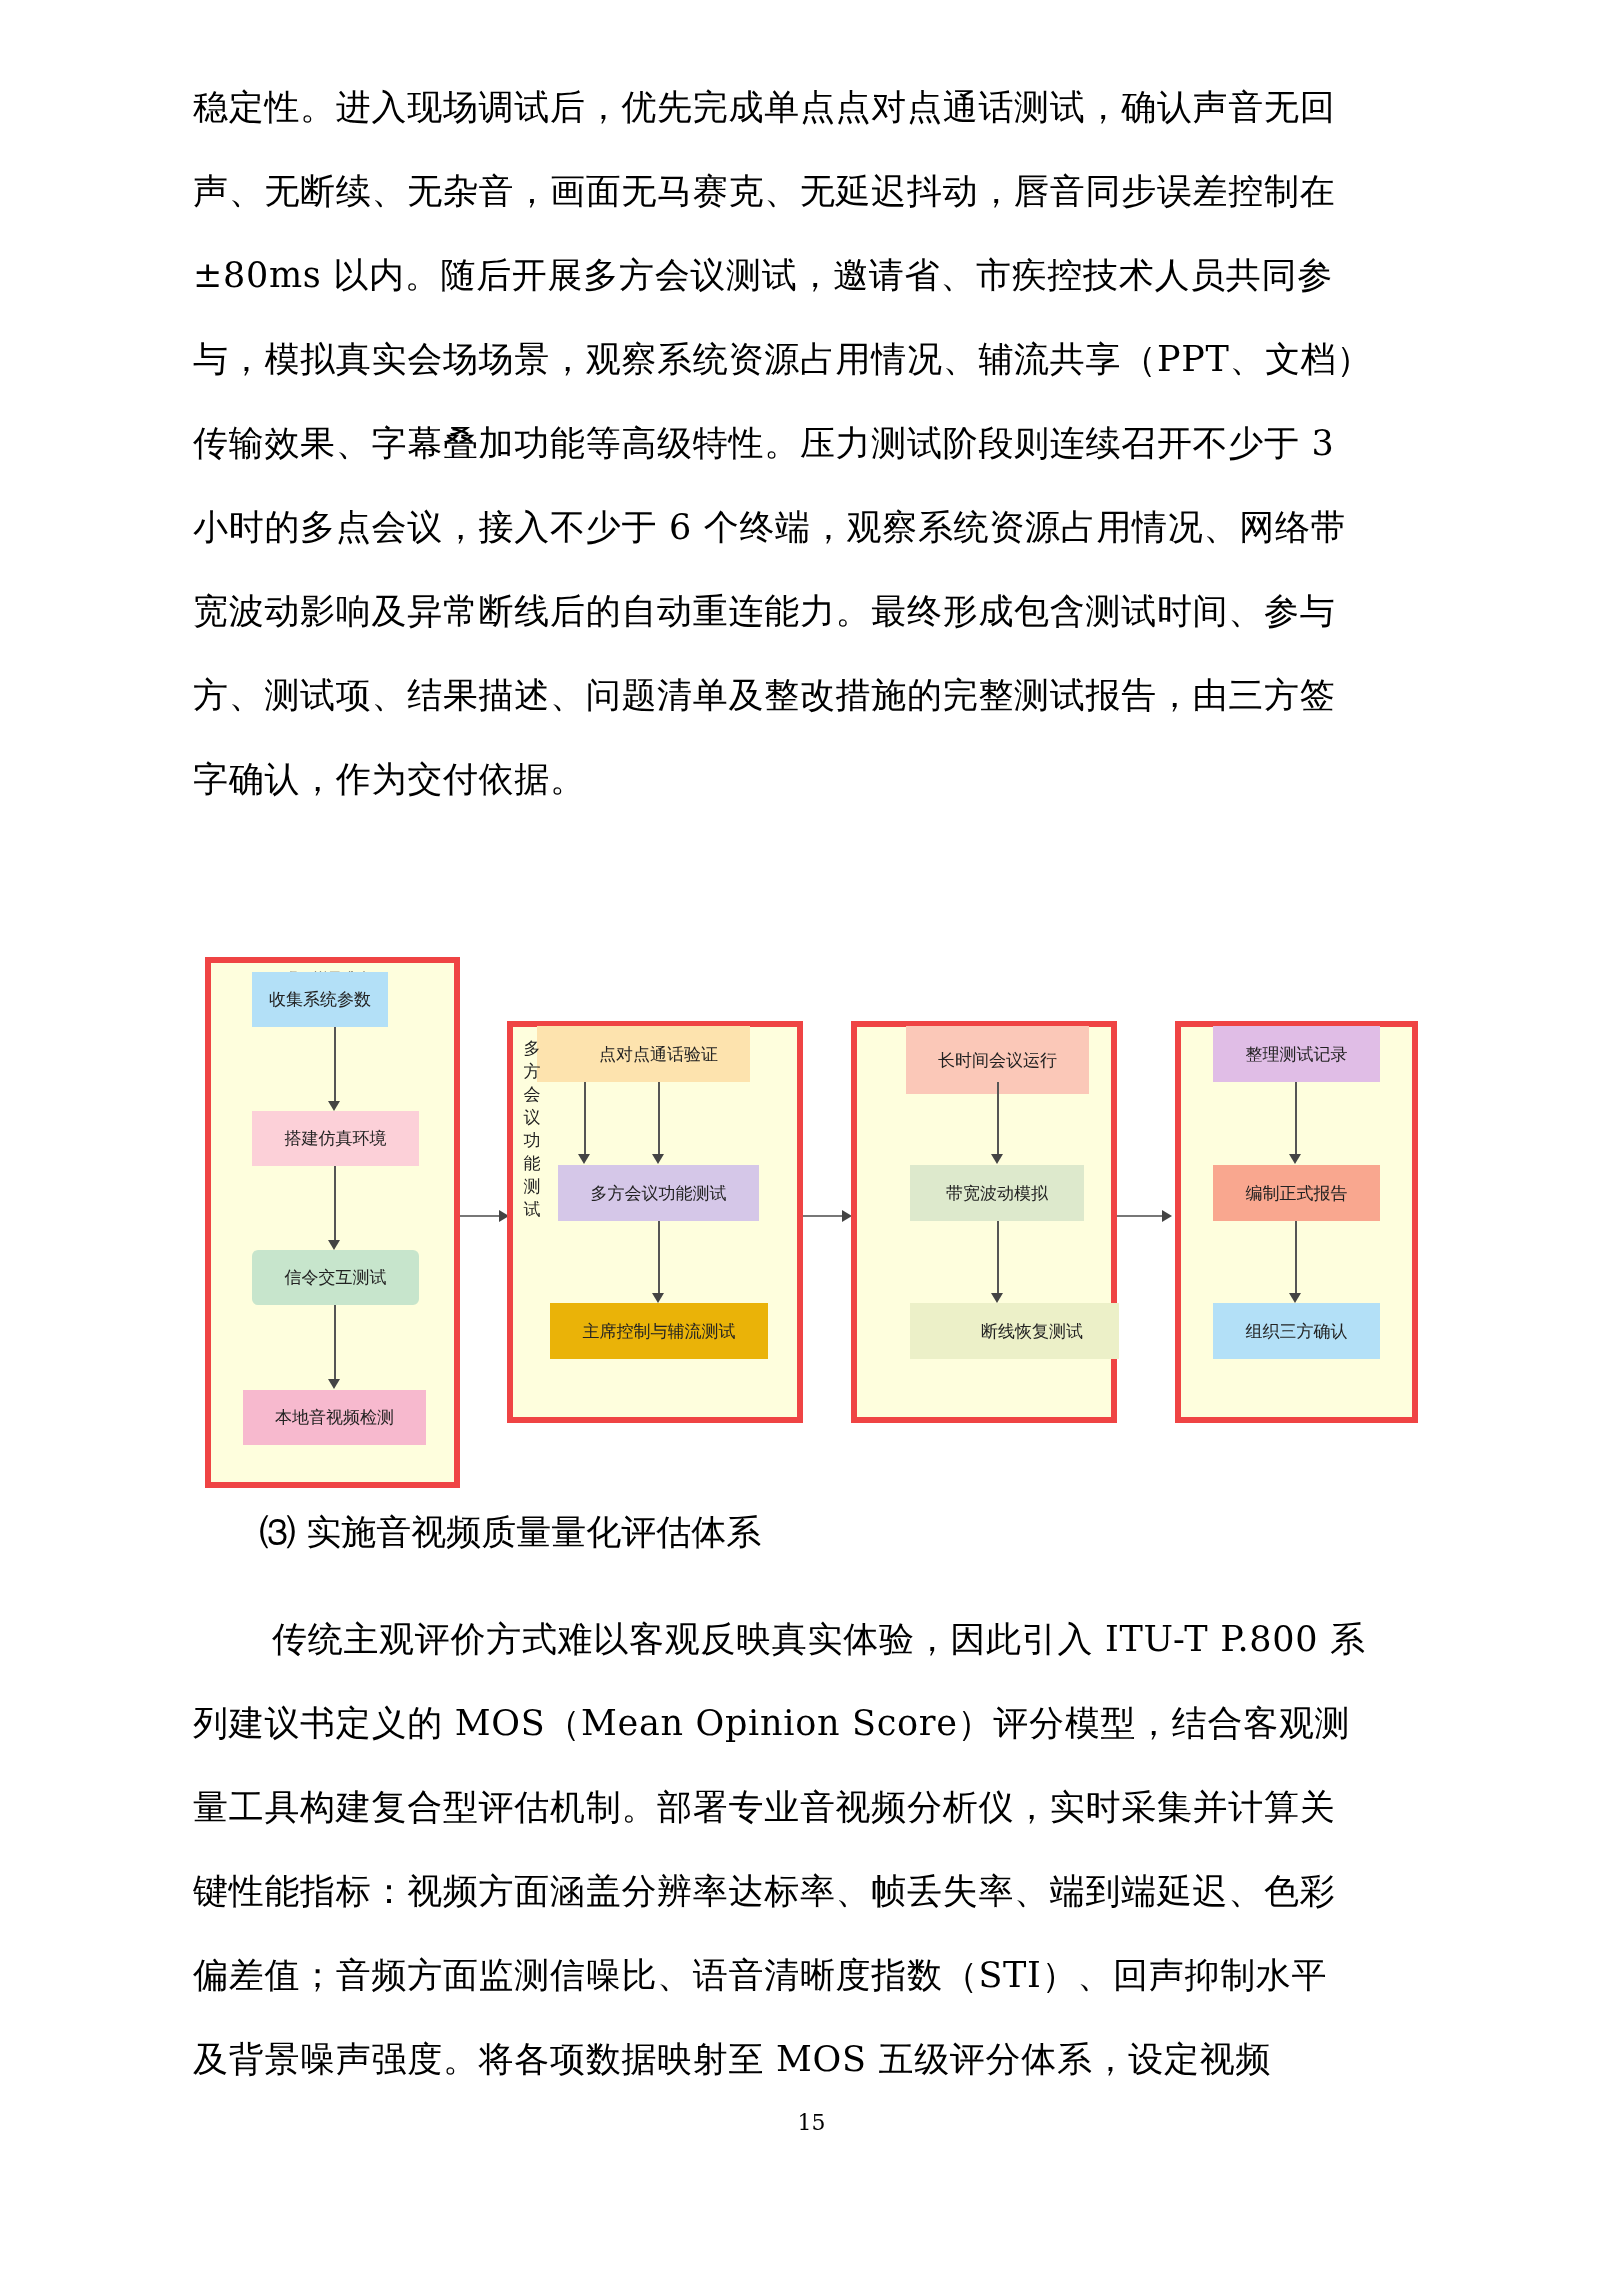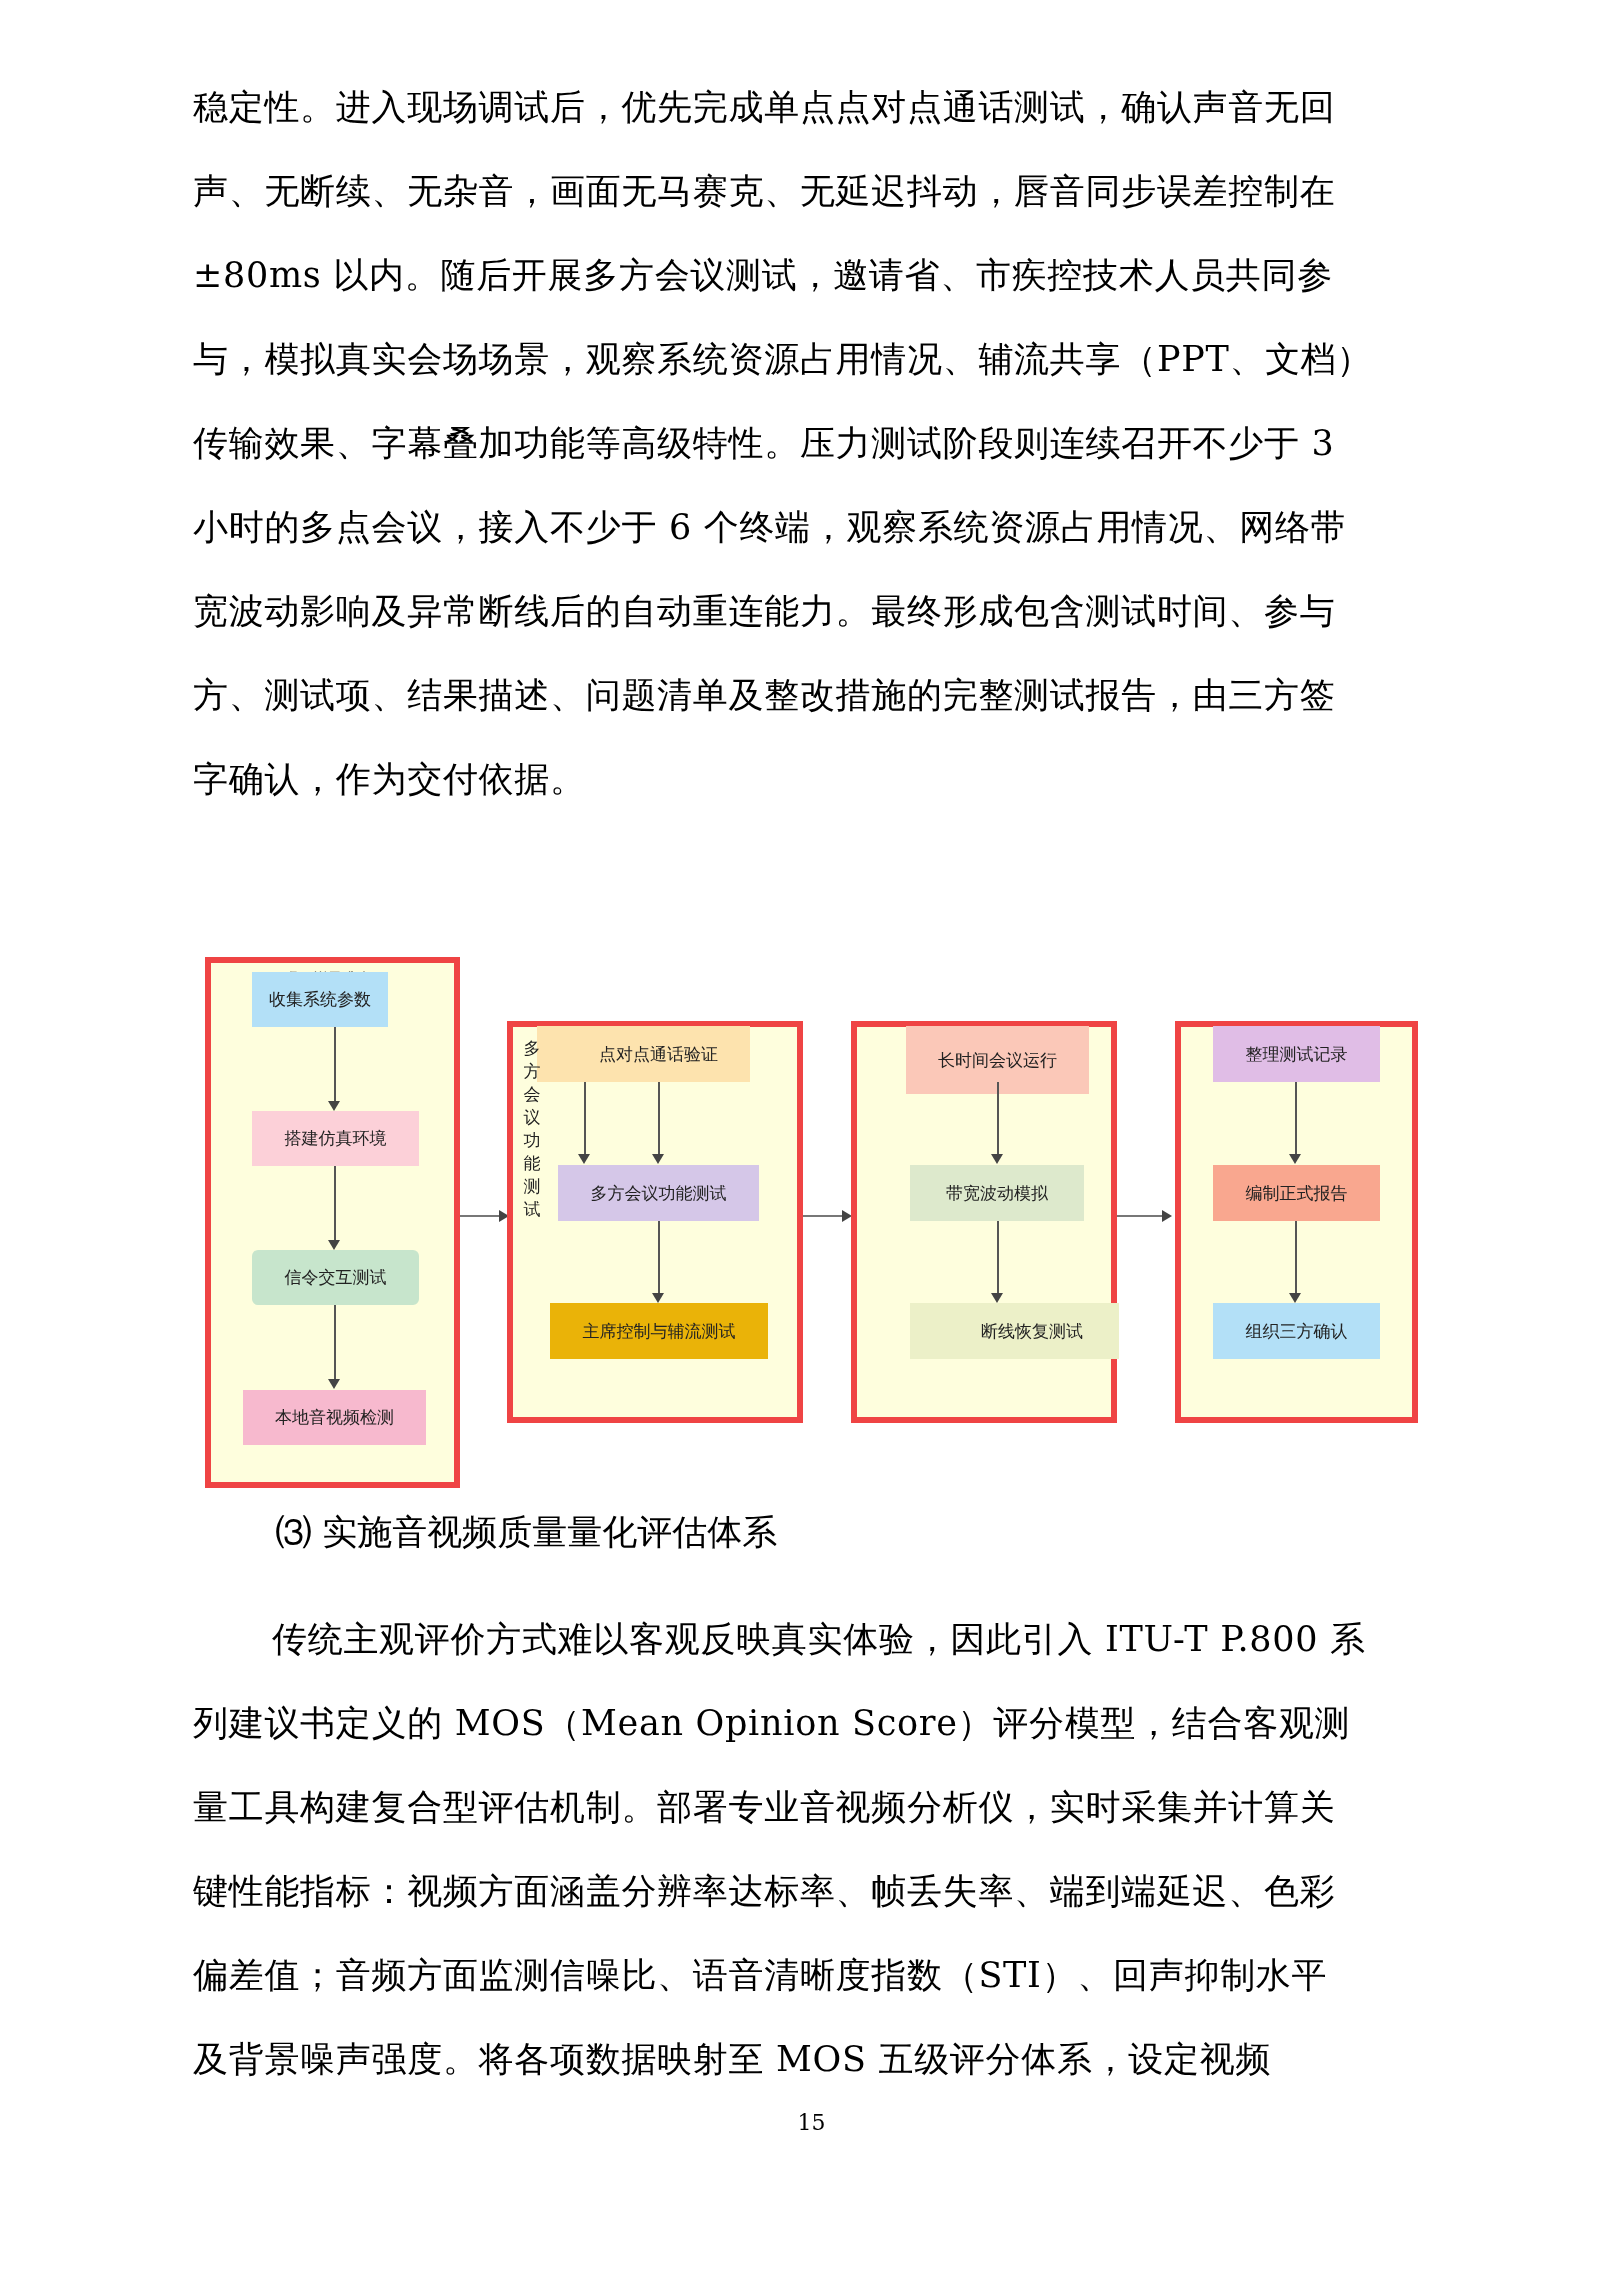--- a/index.html
+++ b/index.html
@@ -1,21 +1,21 @@
 <!DOCTYPE html>
 <html style="font-size:10.5px"><head>
 <meta charset="utf-8">
 <style>
   html, body { margin:0; padding:0; background:#ffffff; }
   body { width:1623px; height:2295px; position:relative; overflow:hidden;
          font-family:"DejaVu Serif","Liberation Serif",serif; color:#000; }
   .para { position:absolute; left:193px; width:1243px; font-size:35px; line-height:84px; letter-spacing:0.7px; }
   .line { display:block; white-space:nowrap; height:84px; }
   .indent { padding-left:79px; }
-  .heading { position:absolute; left:276px; font-size:35px; line-height:52px; white-space:nowrap; }
+  .heading { position:absolute; left:260px; font-size:35px; line-height:52px; white-space:nowrap; }
   .pagenum { position:absolute; left:0; width:1623px; text-align:center; top:2110px; font-size:22px; }
 
   .diagram { position:absolute; left:0; top:0; width:1623px; height:2295px; pointer-events:none; }
   .panel { position:absolute; background:#fefedd; border:6px solid #ef4444; box-sizing:border-box; pointer-events:auto;margin-top:26px; }
   .panel-title { position:absolute; left:0; right:0; top:5.2px; text-align:center; font-family:"DejaVu Sans","Liberation Sans",sans-serif; font-size:17px; color:#444; }
   .node { position:absolute; display:flex; align-items:center; justify-content:center;
           font-family:"DejaVu Sans","Liberation Sans",sans-serif; font-size:17px; color:#222; pointer-events:auto; }
   .vline { position:absolute; width:2px; background:#555; }
   .vhead { position:absolute; width:0; height:0; border-left:6.5px solid transparent; border-right:6.5px solid transparent; border-top:10.5px solid #444; }
   .hline { position:absolute; height:2px; background:#777; }

